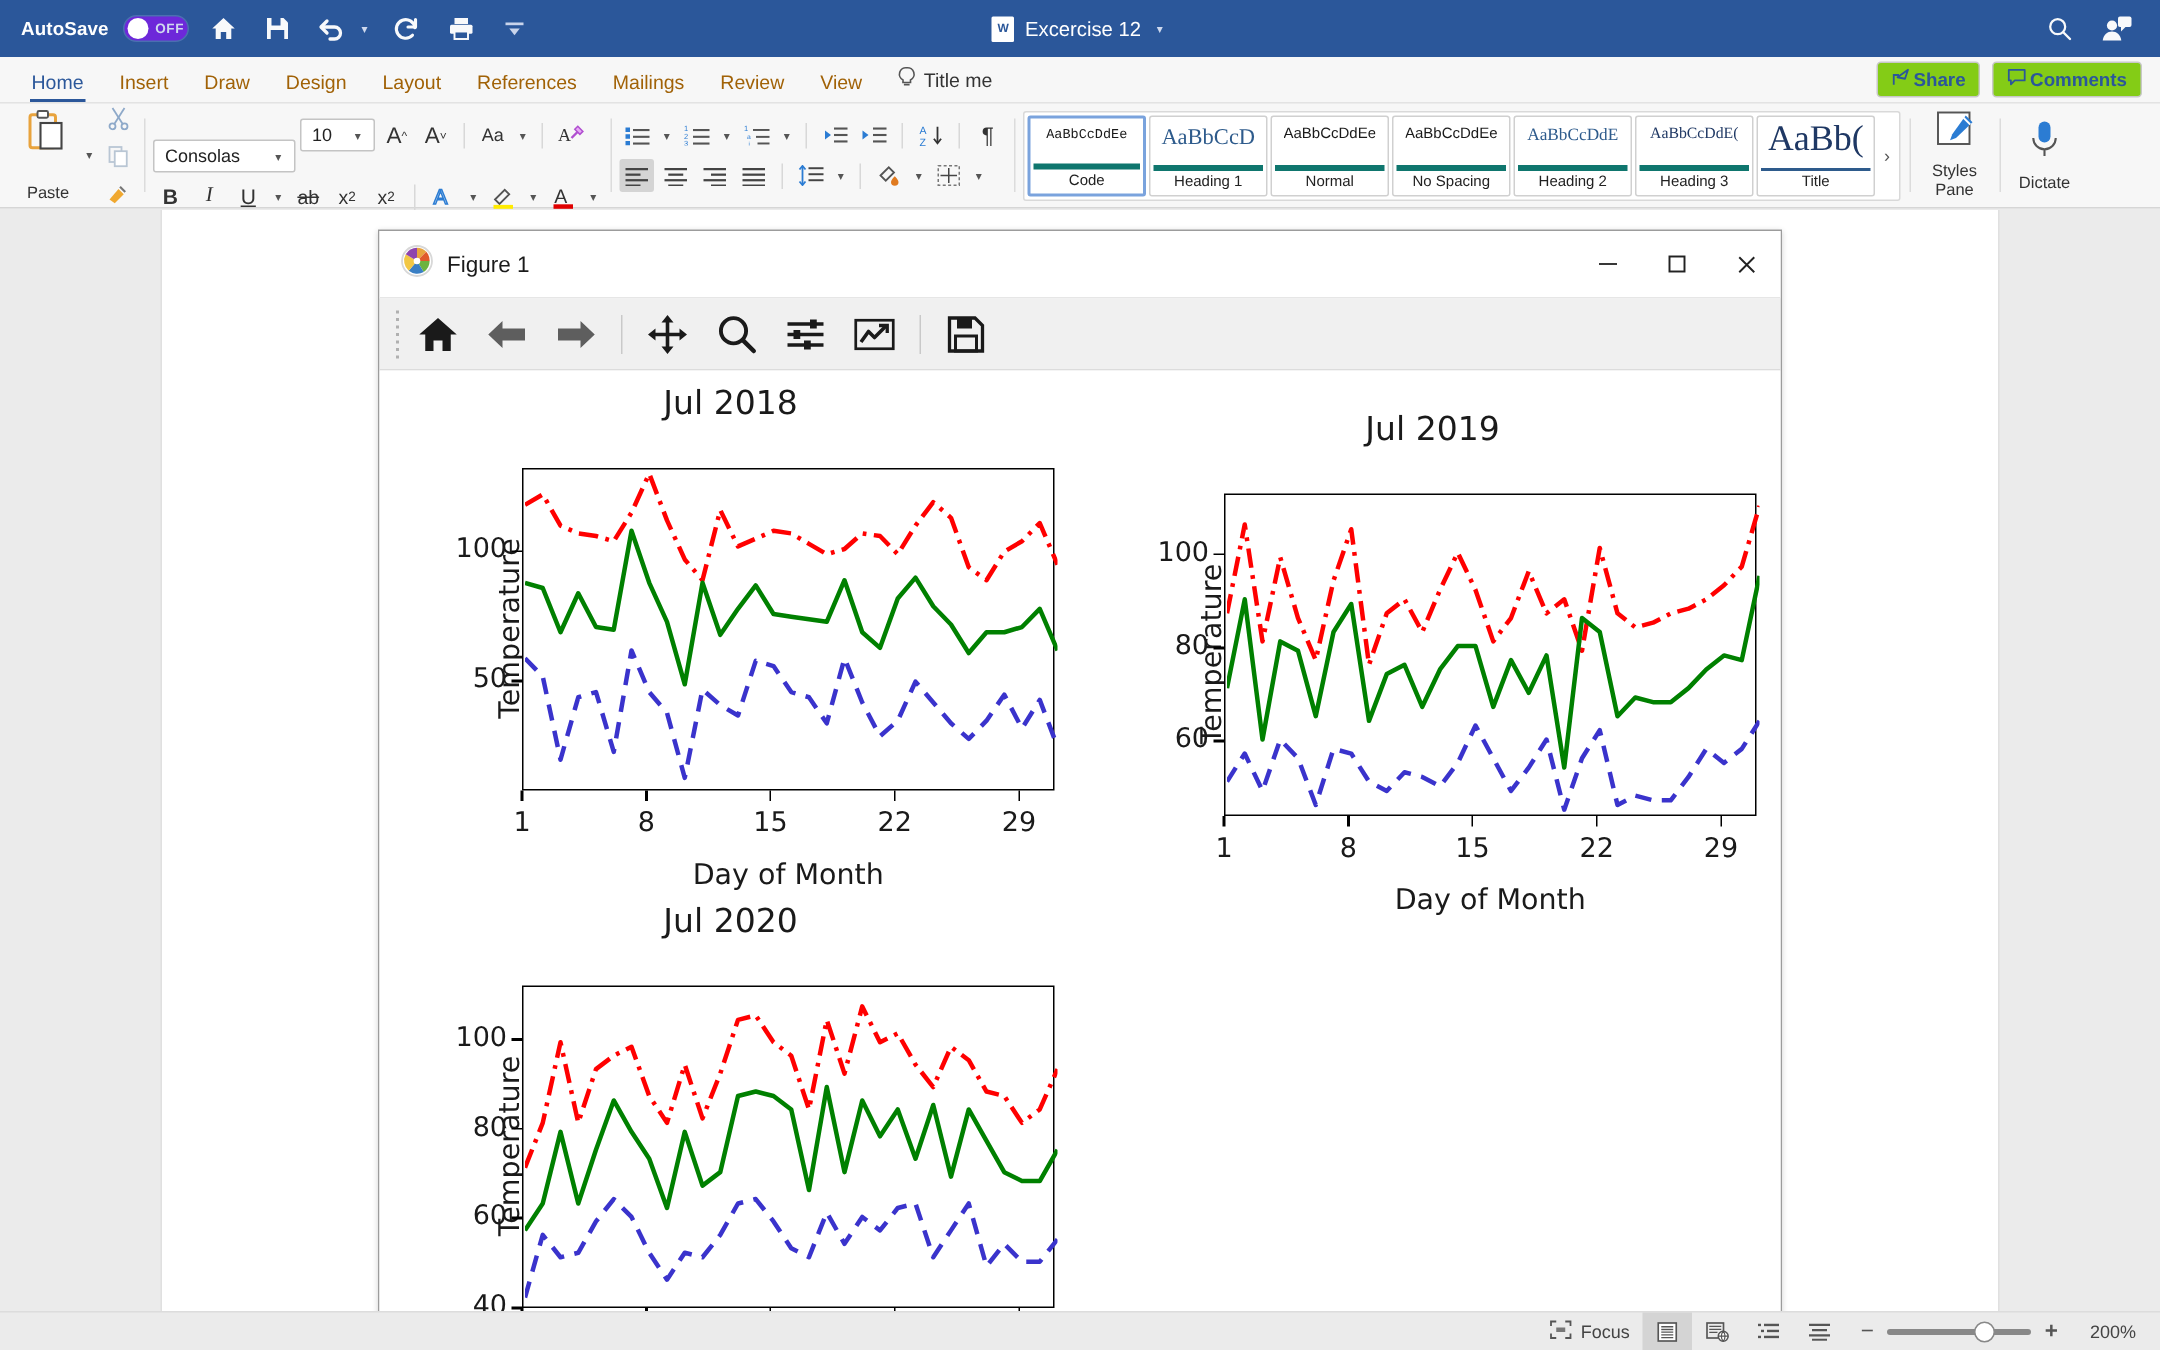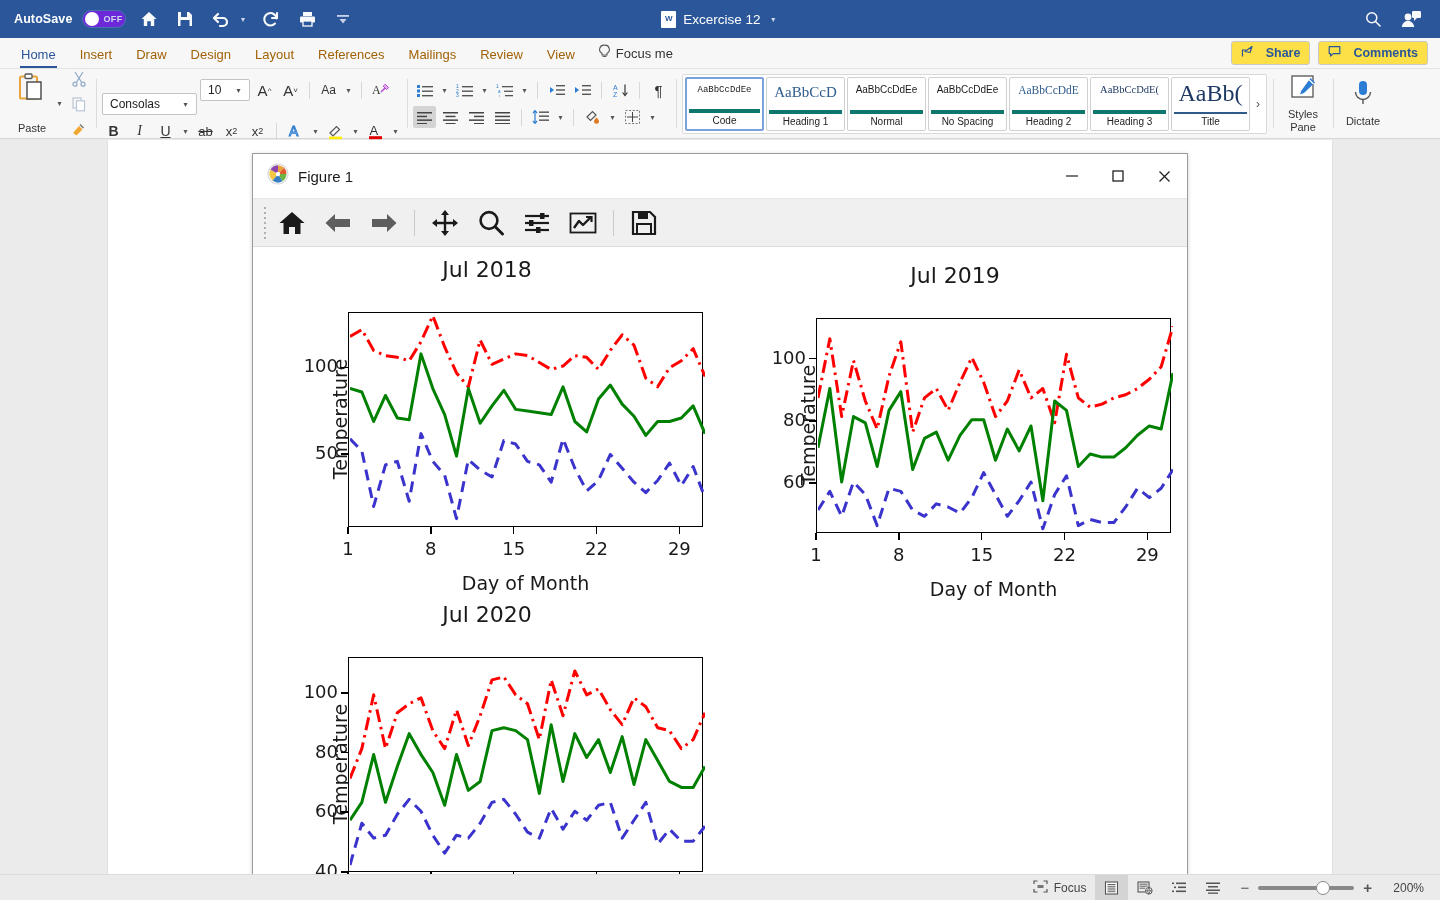--- a/index.html
+++ b/index.html
@@ -54,22 +54,22 @@
     position: relative; white-space: nowrap;
   }
   .tab.active { color: #2b579a; font-weight: normal; }
   .tab.active::after {
     content: ""; position: absolute; left: 10px; right: 10px; bottom: 0;
     height: 2.5px; background: #2b579a;
   }
   .tellme { display: flex; align-items: center; gap: 5px; font-size: 13px; color: #333; padding: 4px 10px 6px; }
   .tabs-right { margin-left: auto; display: flex; gap: 8px; padding: 0 12px 3px 0; align-items: flex-end; }
   .pillbtn {
-    display: flex; align-items: center; gap: 12px; font-size: 12.5px; color: #2b579a;
-    border: 1px solid #c8c8c8; background: #fde047; border-radius: 3px; padding: 3px 9px;
+    display: flex; align-items: center; gap: 2px; font-size: 12.5px; color: #2b579a;
+    border: 1px solid #c8c8c8; background: #84cc16; border-radius: 3px; padding: 3px 9px;
     font-weight: bold;
   }
 
   
   .ribbon {
     height: 70px; background: #f7f7f7; display: flex; align-items: stretch;
     border-bottom: 1px solid #d6d6d6; padding-left: 4px;
   }
   .rgroup { display: flex; align-items: center; padding: 0 6px; position: relative; }
   .rgroup + .rgroup::before {
@@ -287,21 +287,21 @@
     <div class="tab">Mailings</div>
     <div class="tab">Review</div>
     <div class="tab">View</div>
     <div class="tellme">
       <span>
         <svg width="13" height="15" viewBox="0 0 13 15">
             <path d="M6.5 1.2 A4.3 4.3 0 0 0 4 9.3 V11 H9 V9.3 A4.3 4.3 0 0 0 6.5 1.2 Z" fill="none" stroke="#555" stroke-width="1.1"></path>
             <path d="M4.6 12.4 H8.4" stroke="#555" stroke-width="1.1"></path>
           </svg>
       </span>
-      <span>Focus me</span>
+      <span>Title me</span>
     </div>
   </div>
   <div class="tabs-right">
     <div class="pillbtn">
       <span>
         <svg width="13" height="13" viewBox="0 0 13 13">
             <path d="M1.5 11.5 V5 H5" stroke="#2b579a" stroke-width="1.2" fill="none"></path>
             <path d="M4 6.5 L11 1.5 L9 7.5 Z" stroke="#2b579a" stroke-width="1.2" fill="none" stroke-linejoin="round"></path>
           </svg>
       </span>
@@ -726,21 +726,21 @@
           <div class="tickmark" style="left: 342.7px; top: 270px; width: 1.6px; height: 7px;"></div>
           <div class="xtick" style="left: 318.5px; width: 50px; top: 281px;">22</div>
           <div class="tickmark" style="left: 425.533px; top: 270px; width: 1.6px; height: 7px;"></div>
           <div class="xtick" style="left: 401.333px; width: 50px; top: 281px;">29</div>
           <svg width="355" height="215" style="position: absolute; left: 96.6px; top: 56.6px;">
             <path d="M0.00 22.54 L11.83 15.60 L23.67 36.41 L35.50 41.61 L47.33 43.35 L59.17 46.81 L71.00 27.74 L82.83 1.73 L94.67 32.94 L106.50 58.95 L118.33 72.82 L130.17 26.01 L142.00 50.28 L153.83 45.08 L165.67 39.88 L177.50 41.61 L189.33 48.55 L201.17 55.48 L213.00 52.02 L224.83 41.61 L236.67 43.35 L248.50 55.48 L260.33 36.41 L272.17 20.81 L284.00 31.21 L295.83 64.15 L307.67 72.82 L319.50 53.75 L331.33 46.81 L343.17 34.68 L355.00 62.42 " fill="none" stroke="#ff0000" stroke-width="3" stroke-linejoin="round" stroke-linecap="butt" stroke-dasharray="13,5,2.5,5"></path>
             <path d="M0.00 74.56 L11.83 78.02 L23.67 107.50 L35.50 81.49 L47.33 104.03 L59.17 105.77 L71.00 39.88 L82.83 74.56 L94.67 100.56 L106.50 142.18 L118.33 74.56 L130.17 109.23 L142.00 91.90 L153.83 76.29 L165.67 95.36 L177.50 97.10 L189.33 98.83 L201.17 100.56 L213.00 72.82 L224.83 107.50 L236.67 117.90 L248.50 84.96 L260.33 71.09 L272.17 90.16 L284.00 102.30 L295.83 121.37 L307.67 107.50 L319.50 107.50 L331.33 104.03 L343.17 91.90 L355.00 119.64 " fill="none" stroke="#008000" stroke-width="3" stroke-linejoin="round" stroke-linecap="butt"></path>
             <path d="M0.00 124.84 L11.83 136.98 L23.67 192.46 L35.50 150.85 L47.33 147.38 L59.17 187.26 L71.00 119.64 L82.83 147.38 L94.67 161.25 L106.50 204.60 L118.33 145.65 L130.17 156.05 L142.00 162.98 L153.83 126.57 L165.67 130.04 L177.50 147.38 L189.33 150.85 L201.17 168.19 L213.00 124.84 L224.83 154.31 L236.67 176.85 L248.50 166.45 L260.33 140.44 L272.17 154.31 L284.00 168.19 L295.83 178.59 L307.67 166.45 L319.50 149.11 L331.33 171.65 L343.17 152.58 L355.00 183.79 " fill="none" stroke="#3a33cc" stroke-width="3" stroke-linejoin="round" stroke-linecap="butt" stroke-dasharray="11,7"></path>
           </svg>
         </div>
-        <div class="plot" style="left: 468px; top: 16px; width: 468px; height: 345px;">
+        <div class="plot" style="left: 468px; top: 27px; width: 468px; height: 345px;">
           <div class="ptitle">Jul 2019</div>
           <div class="ylab" style="left: 17px; top: 150.5px; width: 140px; text-align: center; margin-left: -70px; transform: translateX(70px) rotate(-90deg);">Temperature</div>
           <div class="xlab" style="left: 95px; width: 355px; top: 315px;">Day of Month</div>
           <div class="axes" style="left: 95px; top: 55px; width: 355px; height: 215px;"></div>
           <div class="tickmark" style="left: 88px; top: 219.345px; width: 7px; height: 1.6px;"></div>
           <div class="ytick" style="left: 35px; width: 50px; top: 208.145px;">60</div>
           <div class="tickmark" style="left: 88px; top: 157.026px; width: 7px; height: 1.6px;"></div>
           <div class="ytick" style="left: 35px; width: 50px; top: 145.826px;">80</div>
           <div class="tickmark" style="left: 88px; top: 94.7072px; width: 7px; height: 1.6px;"></div>
           <div class="ytick" style="left: 35px; width: 50px; top: 83.5072px;">100</div>

